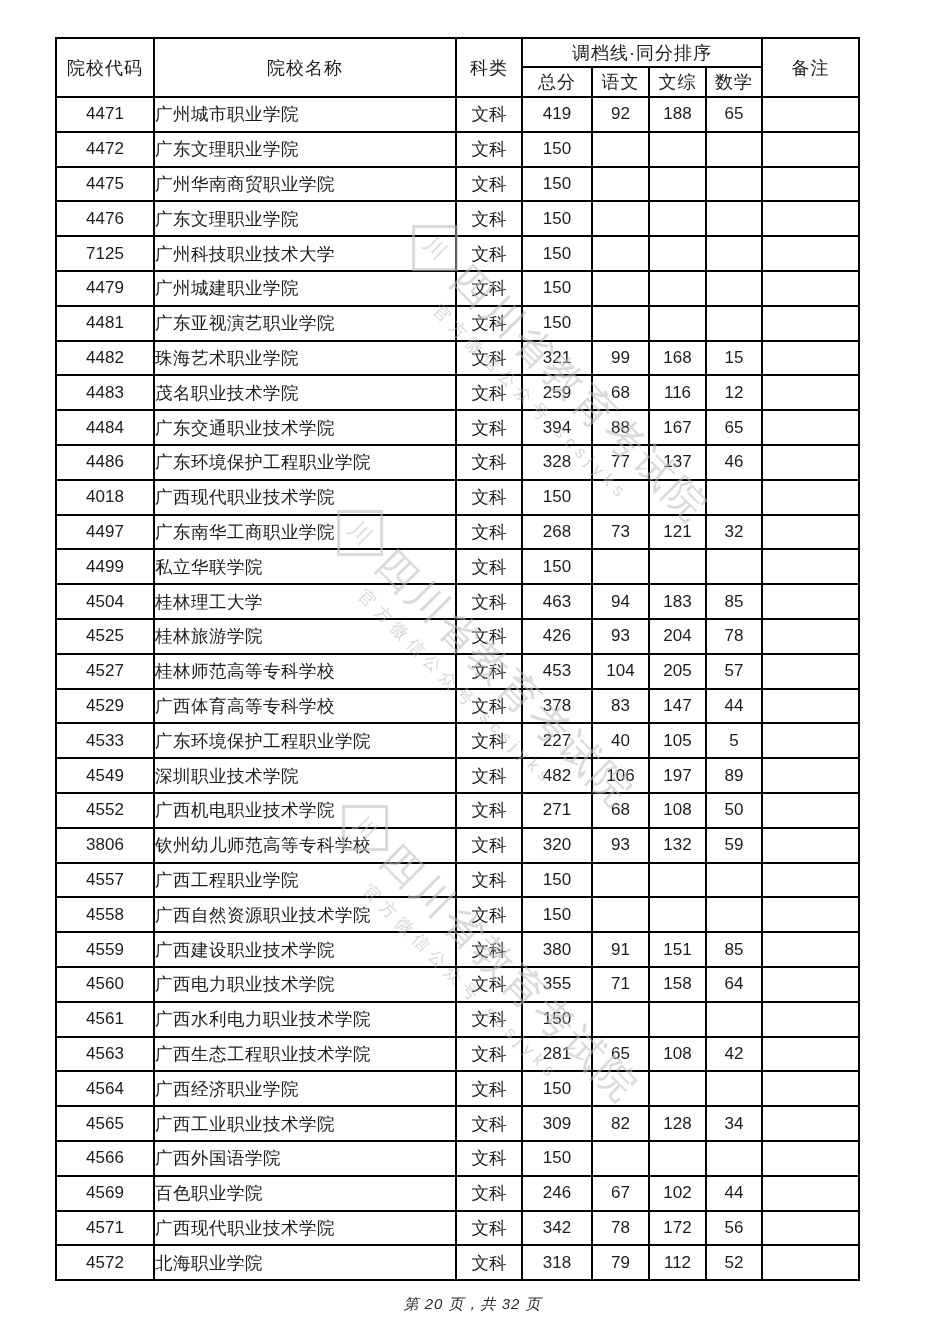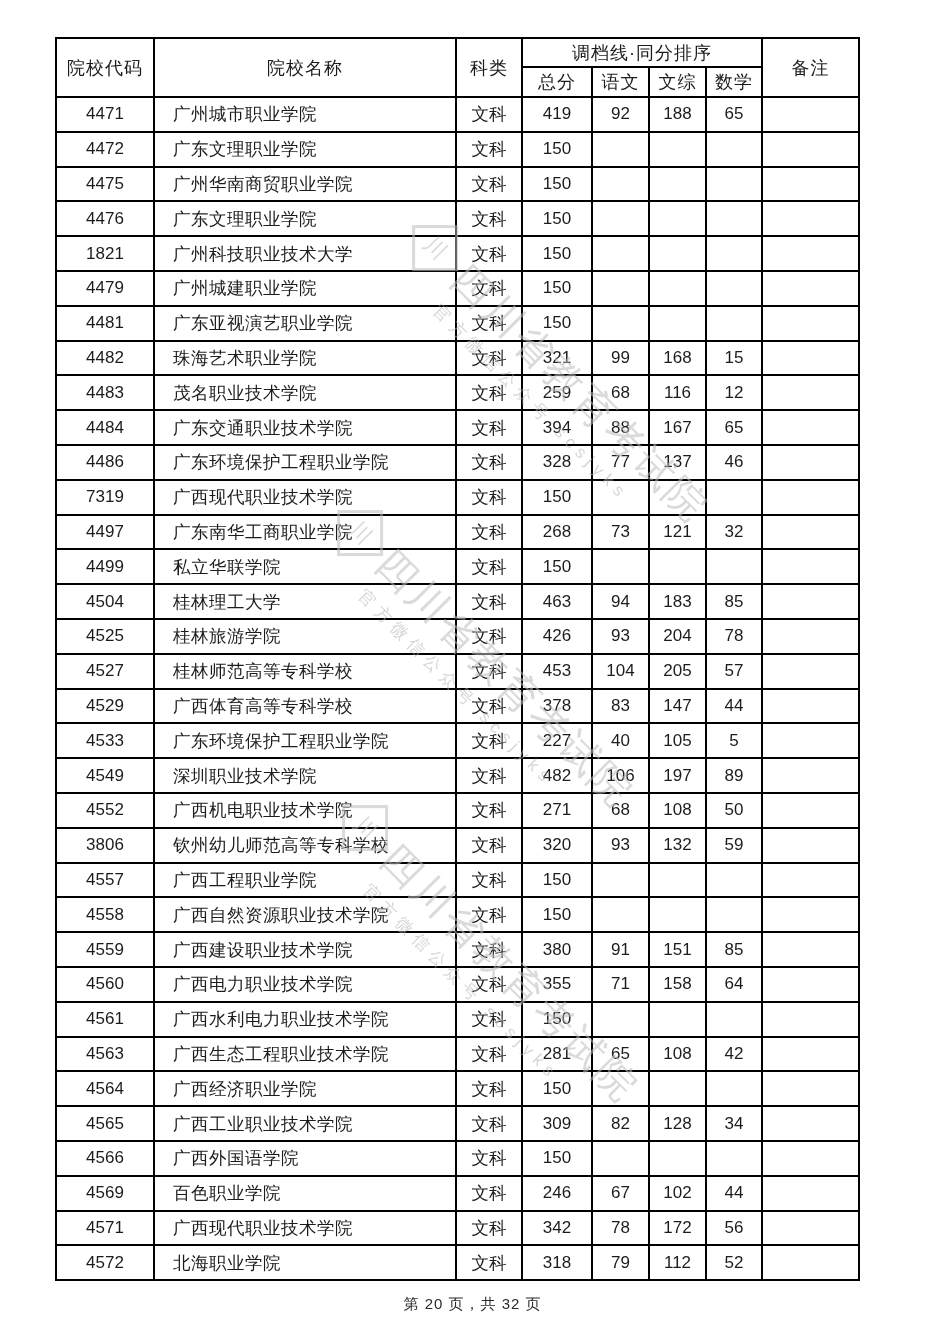--- a/index.html
+++ b/index.html
@@ -41,21 +41,21 @@
     letter-spacing: 1px;
   }
   .score-table thead tr.h1 th { height: 27px; }
   .score-table thead tr.h2 th { height: 28px; }
   .score-table tbody td {
     height: 32.8px;
     font-size: 17.5px;
   }
   .score-table tbody td.col-name {
     text-align: left;
-    padding-left: 18px;
+    padding-left: 0;
     letter-spacing: 0.5px;
   }
   .score-table tbody td.col-code,
   .score-table tbody td.col-total,
   .score-table tbody td.col-chinese,
   .score-table tbody td.col-wenzong,
   .score-table tbody td.col-math {
     font-size: 17px;
   }
 
@@ -109,20 +109,21 @@
   
   .footer {
     position: absolute;
     left: 0;
     top: 1295px;
     width: 100%;
     text-align: center;
     font-size: 15px;
     color: #2a2a2a;
     letter-spacing: 1px;
+    font-style: italic;
   }
 </style>
 </head>
 <body>
 
 <div class="page">
 
   <div class="wm" style="left:360px; top:345px;">
     <div class="wm-row">
       <span class="wm-logo">
@@ -212,21 +213,21 @@
           <td class="col-code">4476</td>
           <td class="col-name">广东文理职业学院</td>
           <td class="col-category">文科</td>
           <td class="col-total">150</td>
           <td class="col-chinese"></td>
           <td class="col-wenzong"></td>
           <td class="col-math"></td>
           <td class="col-remark"></td>
         </tr>
         <tr>
-          <td class="col-code">1821</td>
+          <td class="col-code">7125</td>
           <td class="col-name">广州科技职业技术大学</td>
           <td class="col-category">文科</td>
           <td class="col-total">150</td>
           <td class="col-chinese"></td>
           <td class="col-wenzong"></td>
           <td class="col-math"></td>
           <td class="col-remark"></td>
         </tr>
         <tr>
           <td class="col-code">4479</td>
@@ -282,21 +283,21 @@
           <td class="col-code">4486</td>
           <td class="col-name">广东环境保护工程职业学院</td>
           <td class="col-category">文科</td>
           <td class="col-total">328</td>
           <td class="col-chinese">77</td>
           <td class="col-wenzong">137</td>
           <td class="col-math">46</td>
           <td class="col-remark"></td>
         </tr>
         <tr>
-          <td class="col-code">7319</td>
+          <td class="col-code">4018</td>
           <td class="col-name">广西现代职业技术学院</td>
           <td class="col-category">文科</td>
           <td class="col-total">150</td>
           <td class="col-chinese"></td>
           <td class="col-wenzong"></td>
           <td class="col-math"></td>
           <td class="col-remark"></td>
         </tr>
         <tr>
           <td class="col-code">4497</td>

